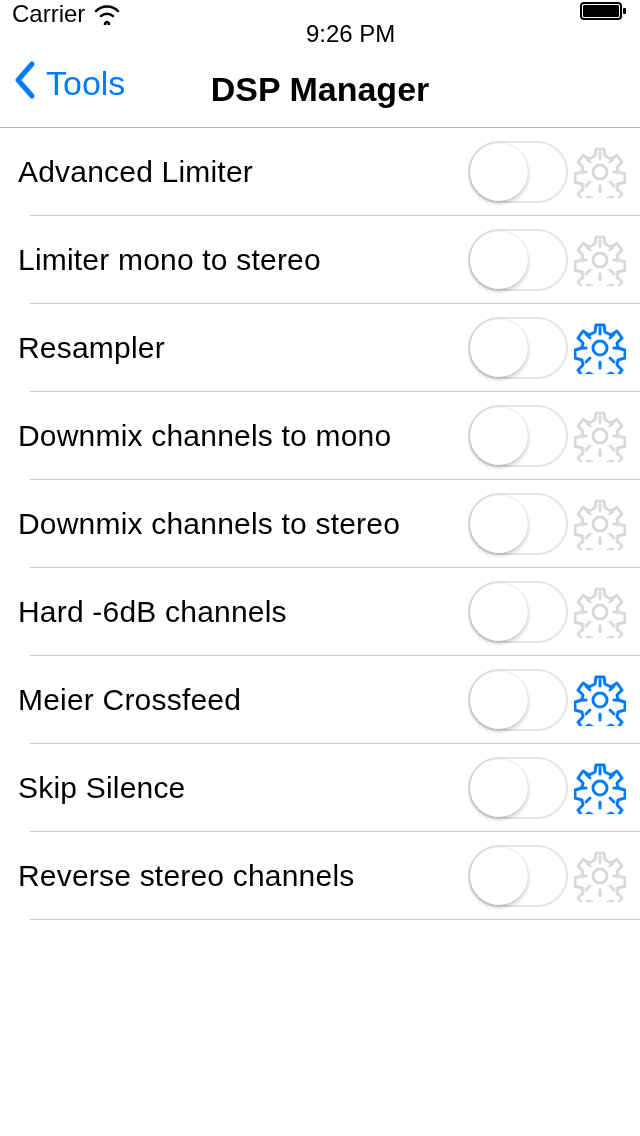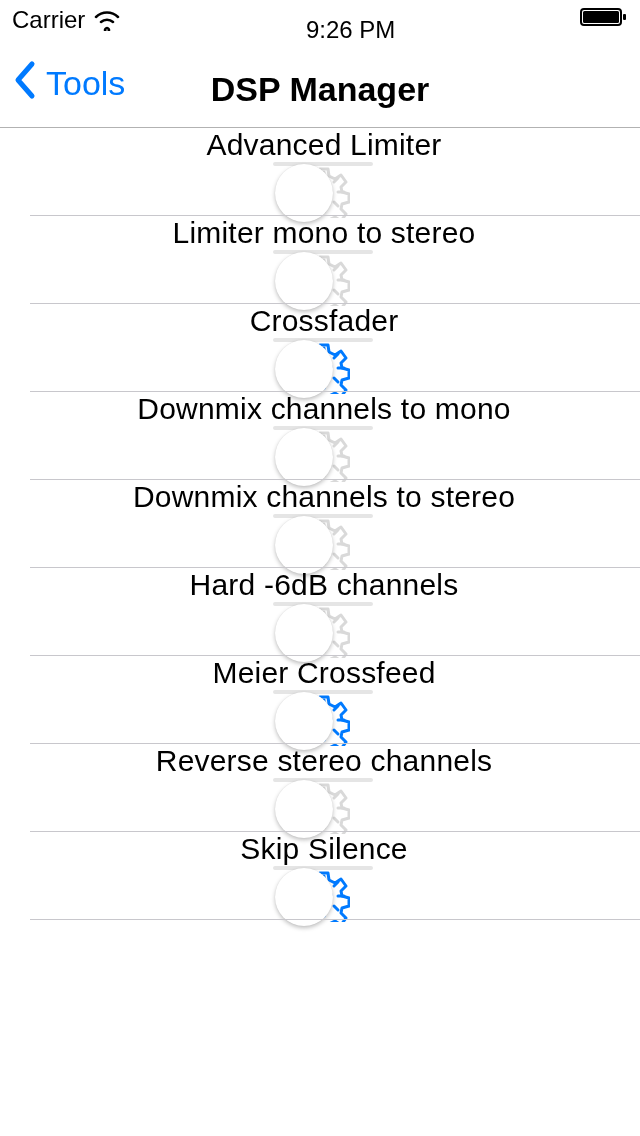--- a/index.html
+++ b/index.html
@@ -7,21 +7,21 @@
     font-family: -apple-system, "Helvetica Neue", Helvetica, Arial, sans-serif;
     background: #fff;
     width: 640px;
     height: 1136px;
     overflow: hidden;
     color: #000;
   }
   .status-bar {
     height: 40px;
     display: flex;
-    align-items: center;
+    align-items: flex-start;
     justify-content: space-between;
     padding: 0 12px;
     font-size: 24px;
     font-weight: 500;
   }
   .status-left { display: flex; align-items: center; gap: 8px; }
   .status-time { font-weight: 400; margin-top: 20px; }
   .wifi-icon, .battery-icon { display: inline-flex; }
   .nav-bar {
     height: 88px;
@@ -53,21 +53,20 @@
     font-size: 34px;
   }
   .list { }
   .row {
     display: flex;
     align-items: center;
     height: 88px;
     padding-left: 18px;
     padding-right: 10px;
     position: relative;
-    flex-direction: column;
   }
   .row::after {
     content: "";
     position: absolute;
     left: 30px;
     right: 0;
     bottom: 0;
     height: 1px;
     background: #c8c7cc;
   }
@@ -171,21 +170,21 @@
           <circle cx="26" cy="26" r="7"></circle>
           <path d="M26 6 L26 12 M26 40 L26 46 M6 26 L12 26 M40 26 L46 26 M12 12 L16 16 M36 36 L40 40 M40 12 L36 16 M16 36 L12 40" stroke-linecap="round"></path>
           <path d="M26 3 a23 23 0 0 1 0 46 a23 23 0 0 1 0 -46" stroke-dasharray="6 6" fill="none" opacity="0"></path>
           <g>
             <path d="M22 3h8l1 7 6 3 6-4 5 7-5 5 1 5 7 2v8l-7 2-1 5 5 5-5 7-6-4-6 3-1 7h-8l-1-7-6-3-6 4-5-7 5-5-1-5-7-2v-8l7-2 1-5-5-5 5-7 6 4 6-3z" stroke-linejoin="round"></path>
           </g>
         </svg>
       </div>
     </div>
     <div class="row">
-      <div class="row-label">Crossfader</div>
+      <div class="row-label">Resampler</div>
       <div class="switch">
         <div class="switch-knob"></div>
       </div>
       <div class="gear enabled">
         <svg viewBox="0 0 52 52" fill="none" stroke-width="3">
           <circle cx="26" cy="26" r="7"></circle>
           <path d="M26 6 L26 12 M26 40 L26 46 M6 26 L12 26 M40 26 L46 26 M12 12 L16 16 M36 36 L40 40 M40 12 L36 16 M16 36 L12 40" stroke-linecap="round"></path>
           <path d="M26 3 a23 23 0 0 1 0 46 a23 23 0 0 1 0 -46" stroke-dasharray="6 6" fill="none" opacity="0"></path>
           <g>
             <path d="M22 3h8l1 7 6 3 6-4 5 7-5 5 1 5 7 2v8l-7 2-1 5 5 5-5 7-6-4-6 3-1 7h-8l-1-7-6-3-6 4-5-7 5-5-1-5-7-2v-8l7-2 1-5-5-5 5-7 6 4 6-3z" stroke-linejoin="round"></path>
@@ -251,44 +250,44 @@
           <circle cx="26" cy="26" r="7"></circle>
           <path d="M26 6 L26 12 M26 40 L26 46 M6 26 L12 26 M40 26 L46 26 M12 12 L16 16 M36 36 L40 40 M40 12 L36 16 M16 36 L12 40" stroke-linecap="round"></path>
           <path d="M26 3 a23 23 0 0 1 0 46 a23 23 0 0 1 0 -46" stroke-dasharray="6 6" fill="none" opacity="0"></path>
           <g>
             <path d="M22 3h8l1 7 6 3 6-4 5 7-5 5 1 5 7 2v8l-7 2-1 5 5 5-5 7-6-4-6 3-1 7h-8l-1-7-6-3-6 4-5-7 5-5-1-5-7-2v-8l7-2 1-5-5-5 5-7 6 4 6-3z" stroke-linejoin="round"></path>
           </g>
         </svg>
       </div>
     </div>
     <div class="row">
+      <div class="row-label">Skip Silence</div>
+      <div class="switch">
+        <div class="switch-knob"></div>
+      </div>
+      <div class="gear enabled">
+        <svg viewBox="0 0 52 52" fill="none" stroke-width="3">
+          <circle cx="26" cy="26" r="7"></circle>
+          <path d="M26 6 L26 12 M26 40 L26 46 M6 26 L12 26 M40 26 L46 26 M12 12 L16 16 M36 36 L40 40 M40 12 L36 16 M16 36 L12 40" stroke-linecap="round"></path>
+          <path d="M26 3 a23 23 0 0 1 0 46 a23 23 0 0 1 0 -46" stroke-dasharray="6 6" fill="none" opacity="0"></path>
+          <g>
+            <path d="M22 3h8l1 7 6 3 6-4 5 7-5 5 1 5 7 2v8l-7 2-1 5 5 5-5 7-6-4-6 3-1 7h-8l-1-7-6-3-6 4-5-7 5-5-1-5-7-2v-8l7-2 1-5-5-5 5-7 6 4 6-3z" stroke-linejoin="round"></path>
+          </g>
+        </svg>
+      </div>
+    </div>
+    <div class="row">
       <div class="row-label">Reverse stereo channels</div>
       <div class="switch">
         <div class="switch-knob"></div>
       </div>
       <div class="gear disabled">
         <svg viewBox="0 0 52 52" fill="none" stroke-width="3">
           <circle cx="26" cy="26" r="7"></circle>
           <path d="M26 6 L26 12 M26 40 L26 46 M6 26 L12 26 M40 26 L46 26 M12 12 L16 16 M36 36 L40 40 M40 12 L36 16 M16 36 L12 40" stroke-linecap="round"></path>
           <path d="M26 3 a23 23 0 0 1 0 46 a23 23 0 0 1 0 -46" stroke-dasharray="6 6" fill="none" opacity="0"></path>
           <g>
             <path d="M22 3h8l1 7 6 3 6-4 5 7-5 5 1 5 7 2v8l-7 2-1 5 5 5-5 7-6-4-6 3-1 7h-8l-1-7-6-3-6 4-5-7 5-5-1-5-7-2v-8l7-2 1-5-5-5 5-7 6 4 6-3z" stroke-linejoin="round"></path>
           </g>
         </svg>
       </div>
     </div>
-    <div class="row">
-      <div class="row-label">Skip Silence</div>
-      <div class="switch">
-        <div class="switch-knob"></div>
-      </div>
-      <div class="gear enabled">
-        <svg viewBox="0 0 52 52" fill="none" stroke-width="3">
-          <circle cx="26" cy="26" r="7"></circle>
-          <path d="M26 6 L26 12 M26 40 L26 46 M6 26 L12 26 M40 26 L46 26 M12 12 L16 16 M36 36 L40 40 M40 12 L36 16 M16 36 L12 40" stroke-linecap="round"></path>
-          <path d="M26 3 a23 23 0 0 1 0 46 a23 23 0 0 1 0 -46" stroke-dasharray="6 6" fill="none" opacity="0"></path>
-          <g>
-            <path d="M22 3h8l1 7 6 3 6-4 5 7-5 5 1 5 7 2v8l-7 2-1 5 5 5-5 7-6-4-6 3-1 7h-8l-1-7-6-3-6 4-5-7 5-5-1-5-7-2v-8l7-2 1-5-5-5 5-7 6 4 6-3z" stroke-linejoin="round"></path>
-          </g>
-        </svg>
-      </div>
-    </div>
   </div>
 
 </body></html>

